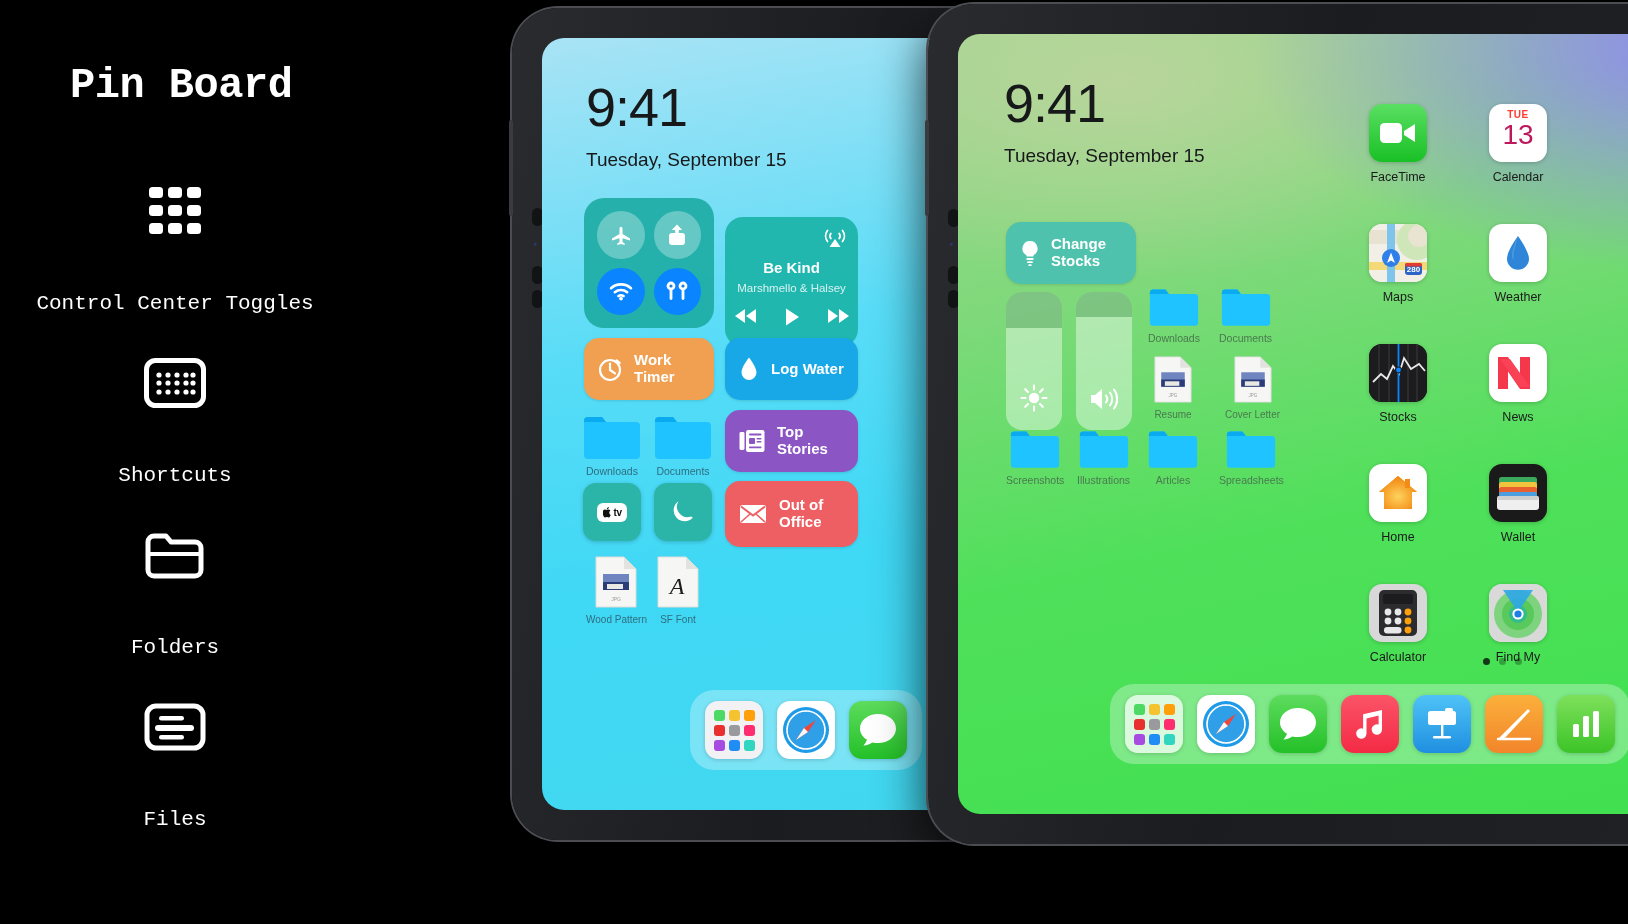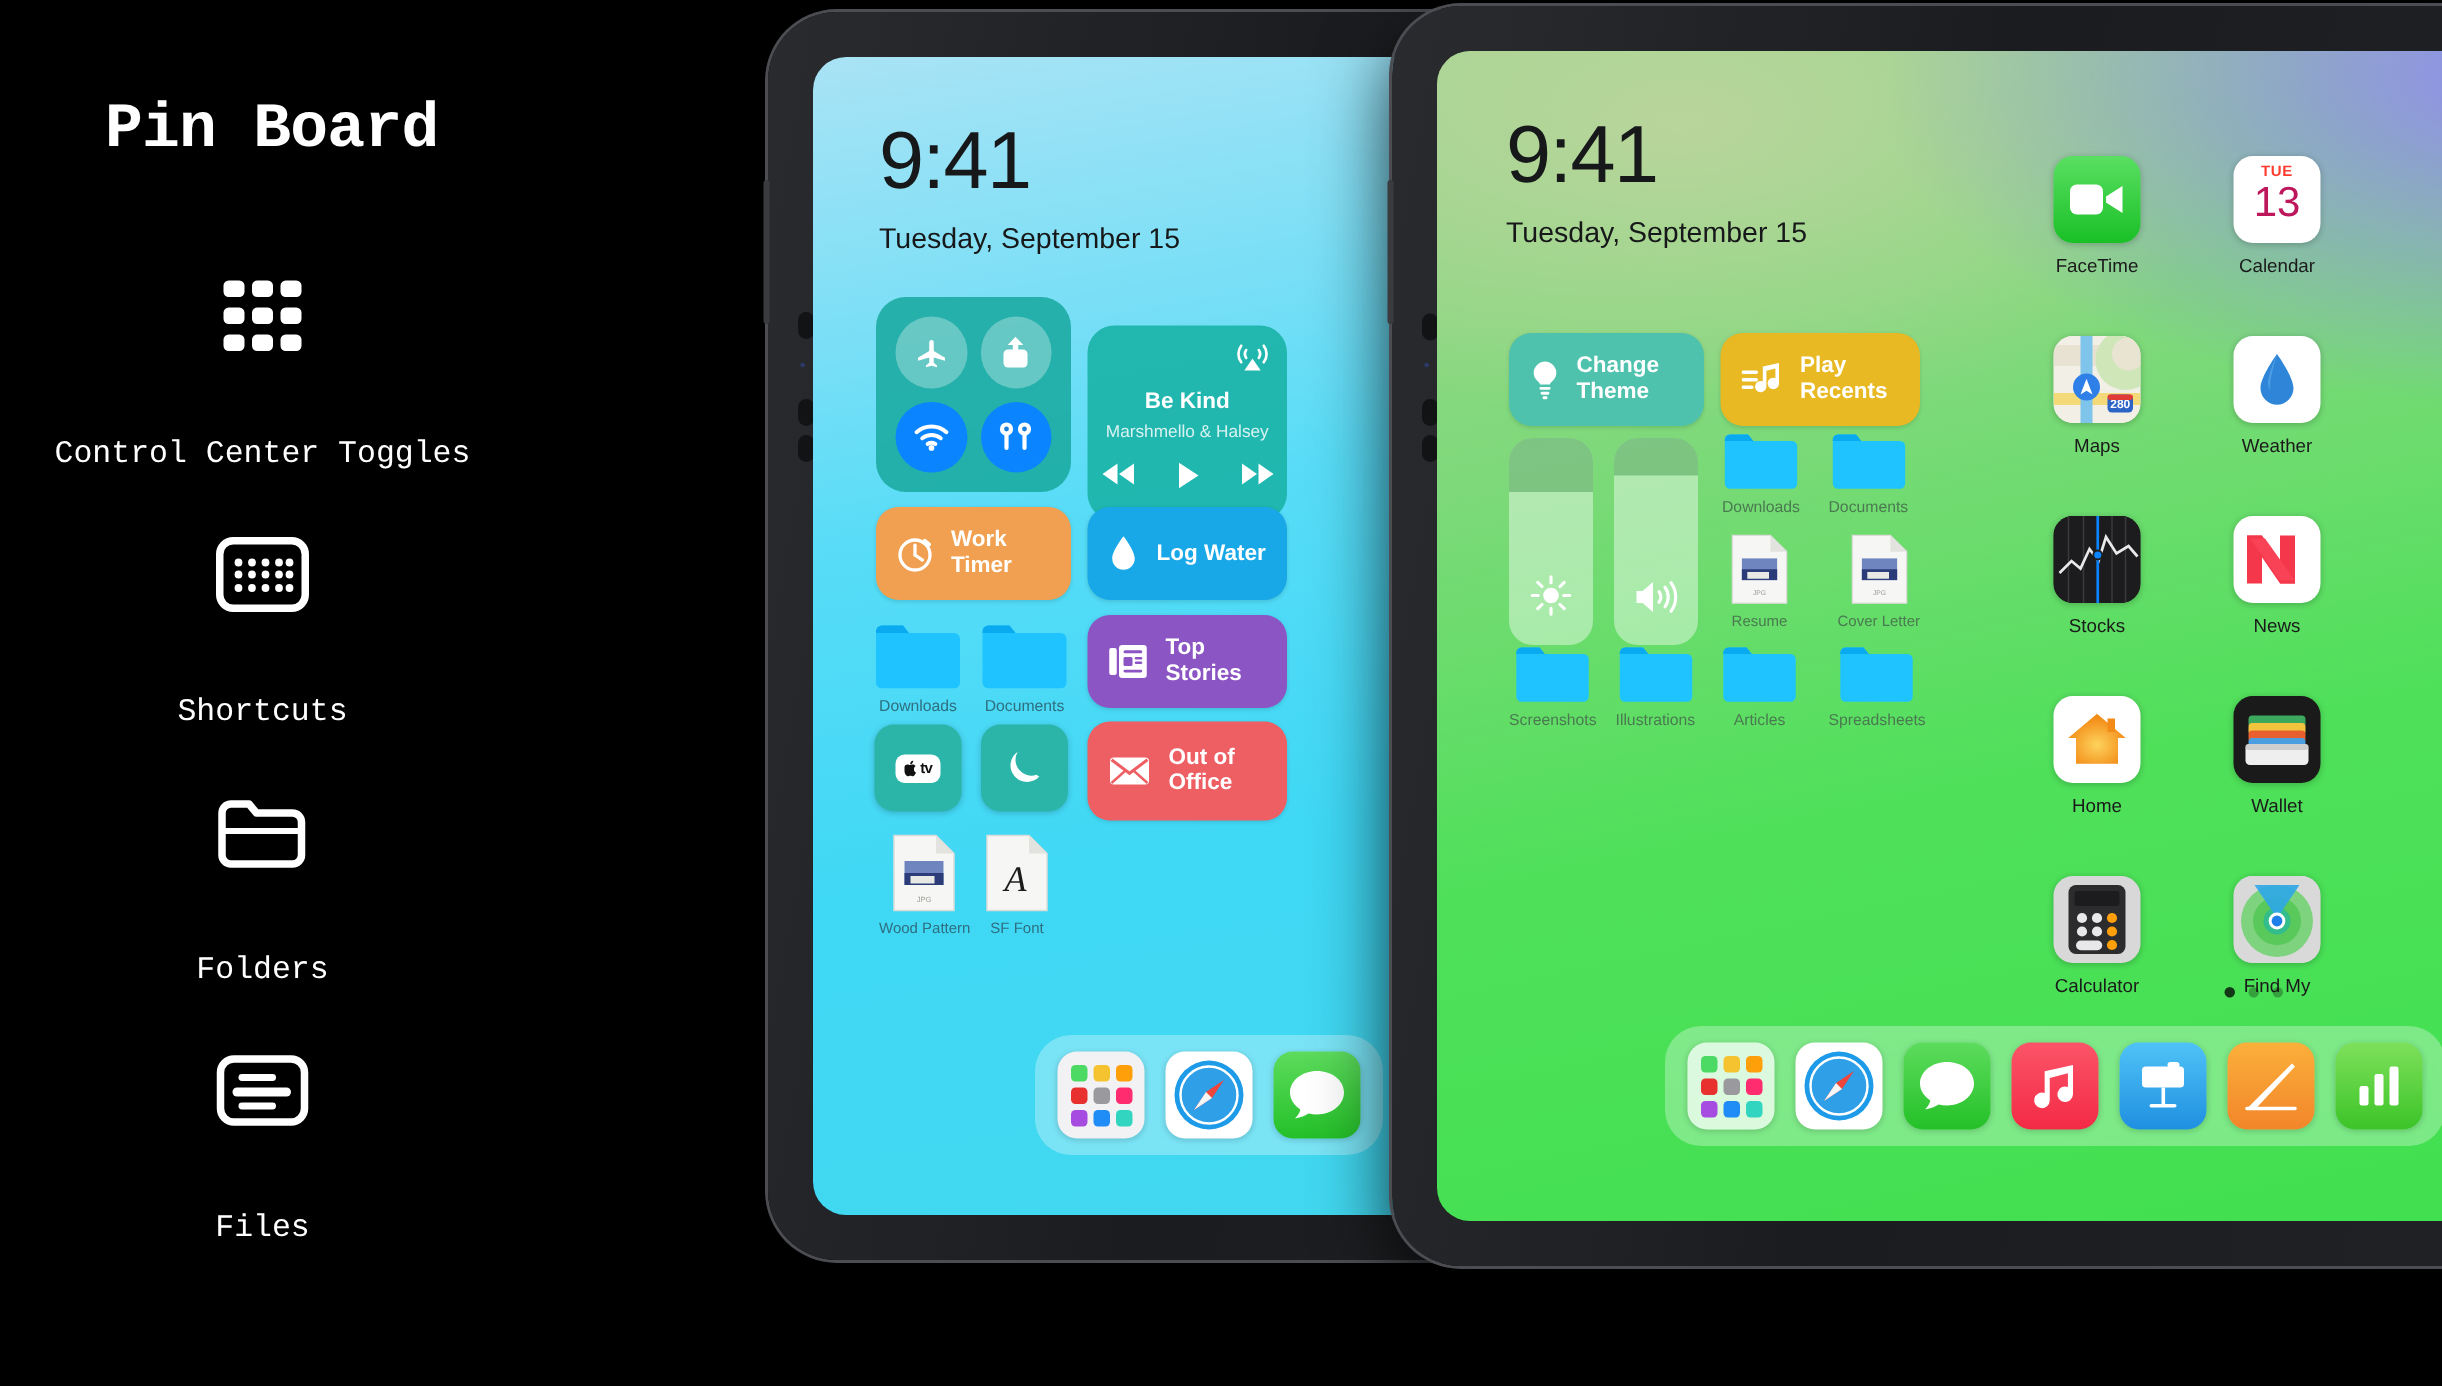--- a/index.html
+++ b/index.html
@@ -433,36 +433,23 @@
 
         <div class="tile" style="left:48px; top:188px; width:130px; height:62px; background:#4fc2ad; padding-left:13px; gap:10px;">
           <span class="t-ic">
             <svg width="22" height="28" viewBox="0 0 22 28">
               <path d="M11 2a7.5 7.5 0 0 0-4.4 13.6c.7.5 1 1 1.1 1.8h6.6c.1-.8.4-1.3 1.1-1.8A7.5 7.5 0 0 0 11 2Z" fill="#fff"></path>
               <rect x="7.3" y="19" width="7.4" height="1.9" rx=".95" fill="#fff"></rect>
               <rect x="8.1" y="22.2" width="5.8" height="1.9" rx=".95" fill="#fff"></rect>
               <rect x="9.3" y="25.2" width="3.4" height="1.9" rx=".95" fill="#fff"></rect>
             </svg>
           </span>
-          <span class="t-lb">Change Theme</span>
-        </div>
-
-        <div class="tile" style="left:189px; top:188px; width:133px; height:62px; background:#e8b923; padding-left:14px; gap:11px;">
-          <span class="t-ic">
-            <svg width="28" height="26" viewBox="0 0 28 26">
-              <g fill="#fff">
-                <rect x="0" y="7" width="11" height="2.3" rx="1.1"></rect>
-                <rect x="0" y="12" width="11" height="2.3" rx="1.1"></rect>
-                <rect x="0" y="17" width="8" height="2.3" rx="1.1"></rect>
-              </g>
-              <path d="M25 2v13.6a3.8 3.8 0 1 1-2.4-3.5V5.6l-6 1.5v10.6a3.8 3.8 0 1 1-2.4-3.5V4.4Z" fill="#fff"></path>
-            </svg>
-          </span>
-          <span class="t-lb">Play Recents</span>
-        </div>
+          <span class="t-lb">Change Stocks</span>
+        </div>
+
 
         <div class="slider-col" style="left:48px; top:258px; height:138px;">
           <div class="slider-fill" style="height:26%;"></div>
           <span class="slider-ic">
             <svg width="28" height="28" viewBox="0 0 28 28">
               <circle cx="14" cy="14" r="5.2" fill="#fff"></circle>
               <g stroke="#fff" stroke-width="2.1" stroke-linecap="round">
                 <path d="M14 1.5v4M14 22.5v4M1.5 14h4M22.5 14h4M5.2 5.2l2.8 2.8M20 20l2.8 2.8M22.8 5.2 20 8M8 20l-2.8 2.8"></path>
               </g>
             </svg>

